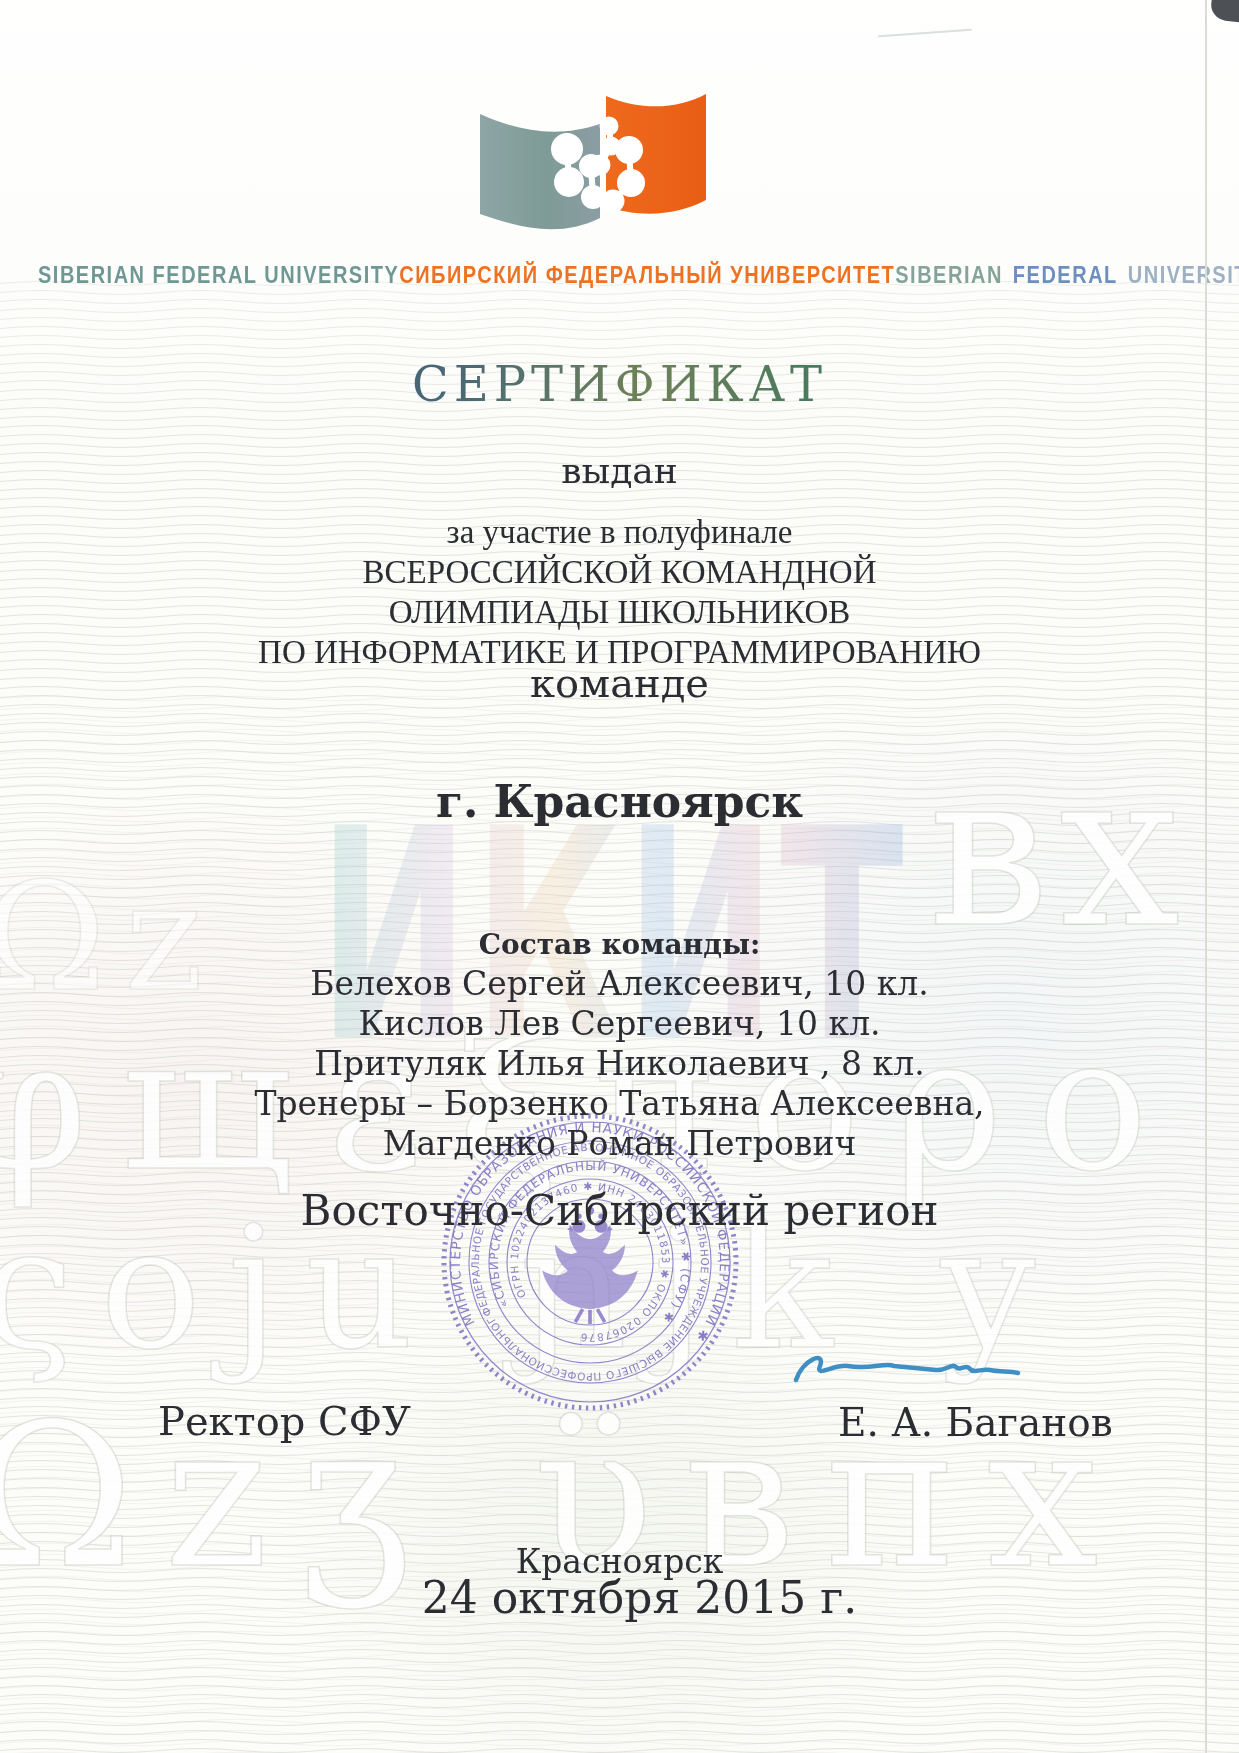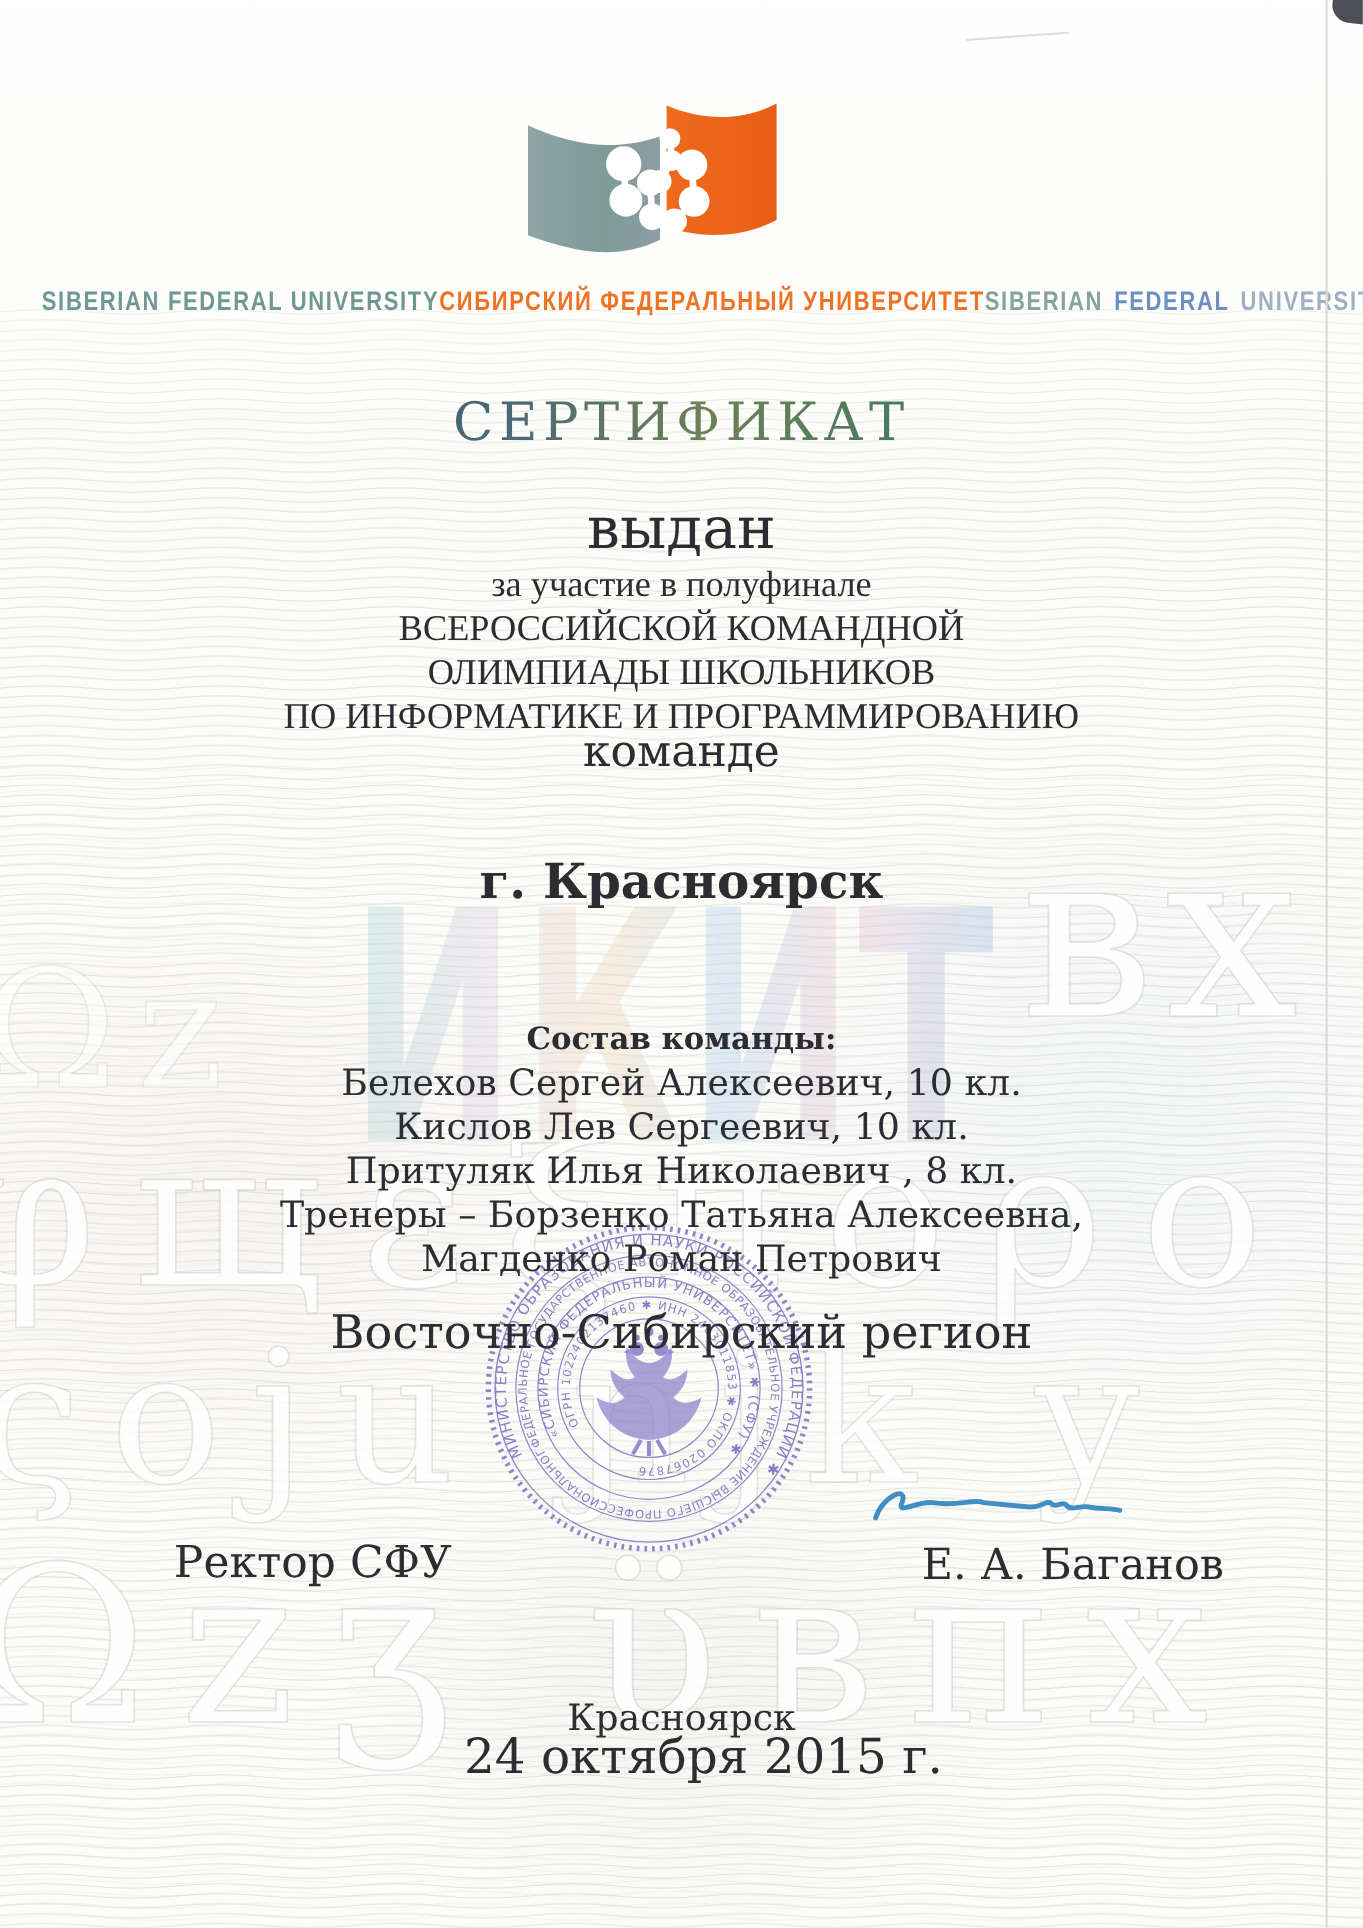--- a/index.html
+++ b/index.html
@@ -62,21 +62,21 @@
   .band-right .rw3{color:#9db0c4;}
   .band-right .rw1,.band-right .rw2{margin-right:10px;}
   
   .cline{position:absolute;left:0;right:0;text-align:center;z-index:6;}
   .title{
     top:356px;font-size:48px;letter-spacing:5px;font-weight:500;
     color:#3c5e74;
     background:linear-gradient(90deg,#4a7e95 0%,#33567c 18%,#4c6a74 38%,#6e8157 52%,#49795f 66%,#3a6a78 82%,#2e4d6e 100%);
     -webkit-background-clip:text;background-clip:text;-webkit-text-fill-color:transparent;
   }
-  .issued{top:450px;font-size:53px;}
+  .issued{top:450px;font-size:36px;}
   .event{top:512px;font-size:33px;line-height:40px;font-family:Liberation Serif, serif;}
   .team-label{top:660px;font-size:40px;}
   .team1{top:720px;font-size:44px;font-weight:bold;}
   .team2{top:776px;font-size:44px;font-weight:bold;}
   .roster-head{top:928px;font-size:28px;font-weight:bold;}
   .roster{top:964px;font-size:33px;line-height:40px;}
   .roster .coach-label{text-align:center;}
   .region{top:1186px;font-size:42px;}
   .city{top:1542px;font-size:33px;}
   .date{top:1572px;font-size:44px;padding-left:40px;}

